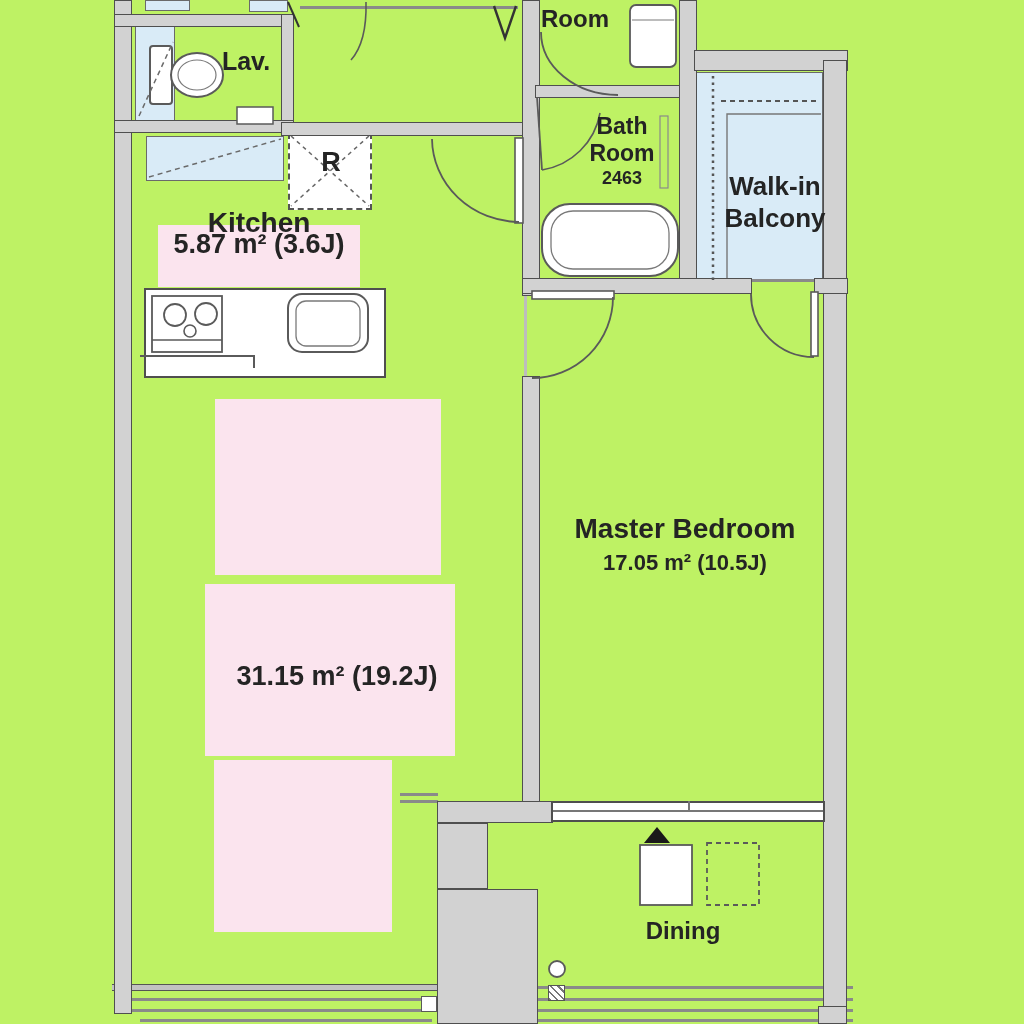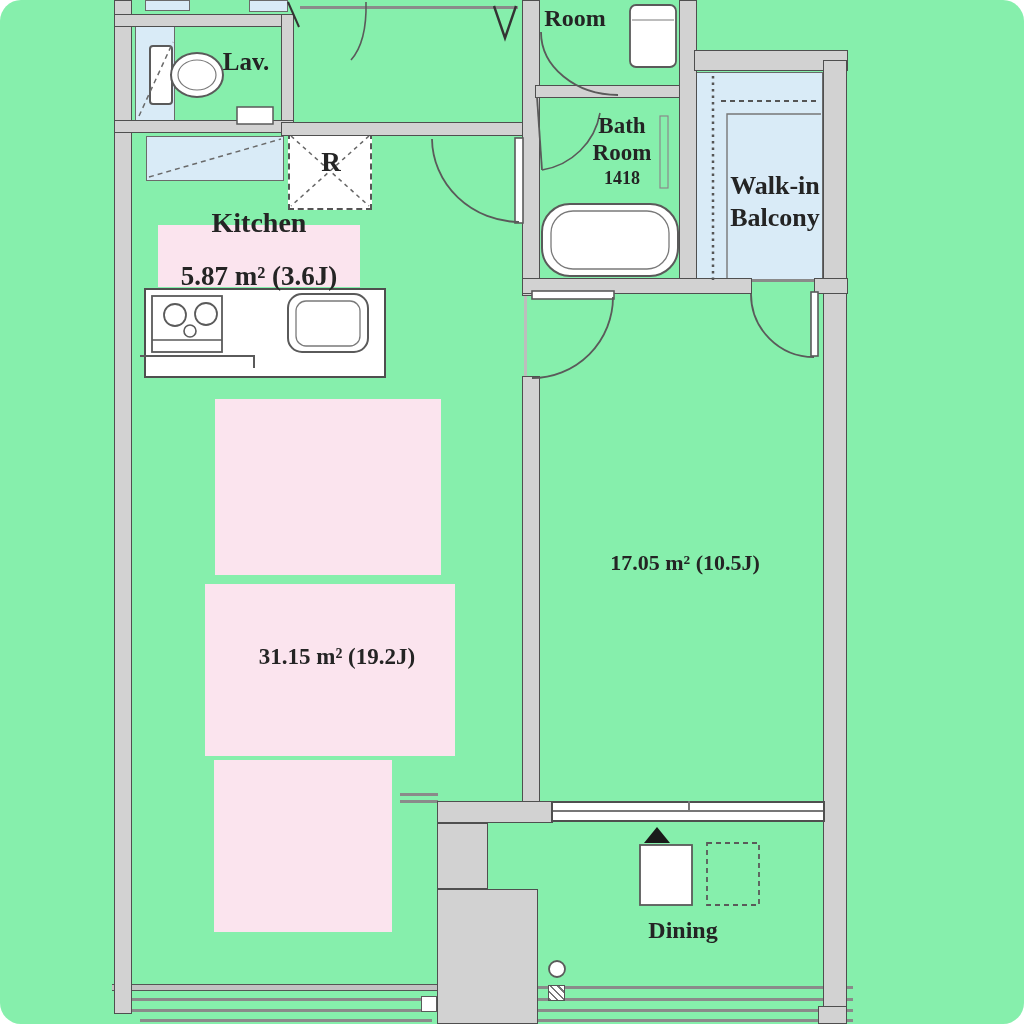--- a/index.html
+++ b/index.html
@@ -1,17 +1,17 @@
 <!DOCTYPE html>
 <html><head>
 <meta charset="utf-8">
 <style>
   html,body{margin:0;padding:0;background:#ffffff;}
-  #plan{position:relative;width:1024px;height:1024px;background:#86efac;overflow:hidden;
-        font-family:Liberation Serif, serif;border-radius:21px;}
+  #plan{position:relative;width:1024px;height:1024px;background:#bef264;overflow:hidden;
+        font-family:Liberation Sans, sans-serif;}
   .wall{position:absolute;box-sizing:border-box;background:#d2d2d2;border:1.5px solid #4f4f4f;}
   .pink{position:absolute;background:#fbe4ee;}
   .blue{position:absolute;box-sizing:border-box;background:#d9ebf7;border:1.5px solid #6a6a6a;}
   .line{position:absolute;background:#8a8a8a;}
   .lbl{position:absolute;color:#242424;font-weight:bold;text-align:center;line-height:1.08;white-space:nowrap;}
   .cap{position:absolute;box-sizing:border-box;background:#ffffff;border:1.5px solid #5a5a5a;}
   .winframe{position:absolute;box-sizing:border-box;background:#ffffff;border:2px solid #4f4f4f;}
   .rnook{position:absolute;box-sizing:border-box;background:#ffffff;border:2px dashed #555555;}
   .hatch{position:absolute;box-sizing:border-box;background:repeating-linear-gradient(45deg,#777 0 2px,#fff 2px 5px);border:1.5px solid #555;}
   svg{position:absolute;left:0;top:0;}
@@ -123,30 +123,31 @@
     <rect x="640" y="845" width="52" height="60" fill="#fff" stroke="#5a5a5a" stroke-width="1.8"></rect>
     <rect x="707" y="843" width="52" height="62" fill="none" stroke="#5a5a5a" stroke-width="1.8" stroke-dasharray="5,4"></rect>
     <circle cx="557" cy="969" r="8" fill="#fff" stroke="#5a5a5a" stroke-width="1.8"></circle>
   </svg>
 
   <div class="lbl" style="left:510px;top:6px;width:130px;font-size:24px;">Room</div>
 
   <div class="lbl" style="left:206px;top:48px;width:80px;font-size:25px;">Lav.</div>
 
   <div class="lbl" style="left:158px;top:208px;width:202px;font-size:28px;">Kitchen</div>
-  <div class="lbl" style="left:148px;top:262px;width:222px;font-size:27px;">5.87 m²  (3.6J)</div>
+  <div class="lbl" style="left:148px;top:230px;width:222px;font-size:27px;">5.87 m²  (3.6J)</div>
 
   <div class="lbl" style="left:572px;top:114px;width:100px;font-size:23px;">Bath</div>
   <div class="lbl" style="left:567px;top:141px;width:110px;font-size:23px;">Room</div>
-  <div class="lbl" style="left:582px;top:169px;width:80px;font-size:18px;">1418</div>
+  <div class="lbl" style="left:582px;top:169px;width:80px;font-size:18px;">2463</div>
 
   <div class="lbl" style="left:712px;top:172px;width:126px;font-size:26px;">Walk-in</div>
   <div class="lbl" style="left:712px;top:204px;width:126px;font-size:26px;">Balcony</div>
 
+  <div class="lbl" style="left:545px;top:514px;width:280px;font-size:28px;">Master Bedroom</div>
   <div class="lbl" style="left:545px;top:551px;width:280px;font-size:22px;">17.05 m²  (10.5J)</div>
 
-  <div class="lbl" style="left:192px;top:645px;width:290px;font-size:23px;">31.15 m²  (19.2J)</div>
+  <div class="lbl" style="left:192px;top:662px;width:290px;font-size:27px;">31.15 m²  (19.2J)</div>
 
   <div class="lbl" style="left:627px;top:918px;width:112px;font-size:24px;">Dining</div>
 
   <div class="lbl" style="left:316px;top:148px;width:30px;font-size:27px;">R</div>
 
 </div>
 
 </body></html>

